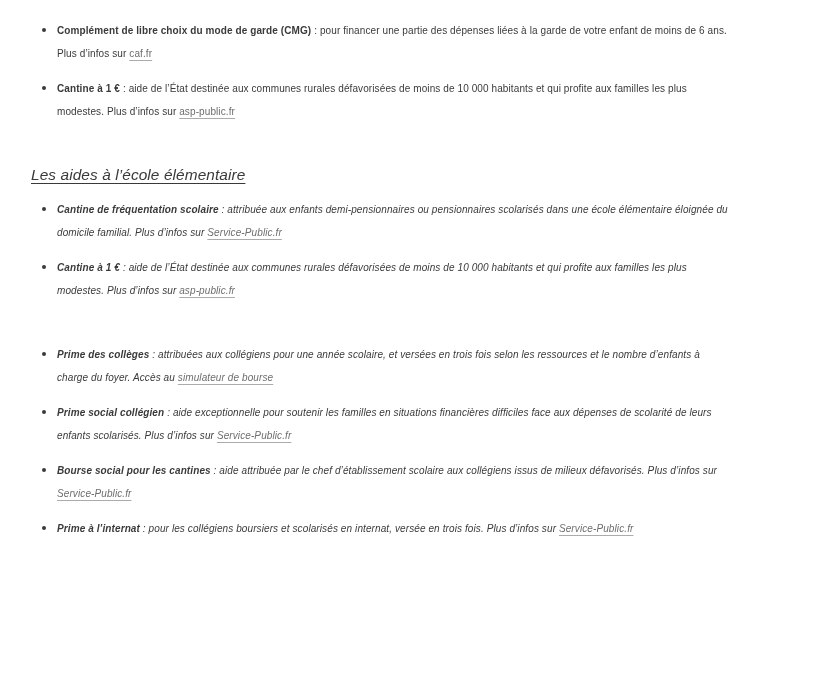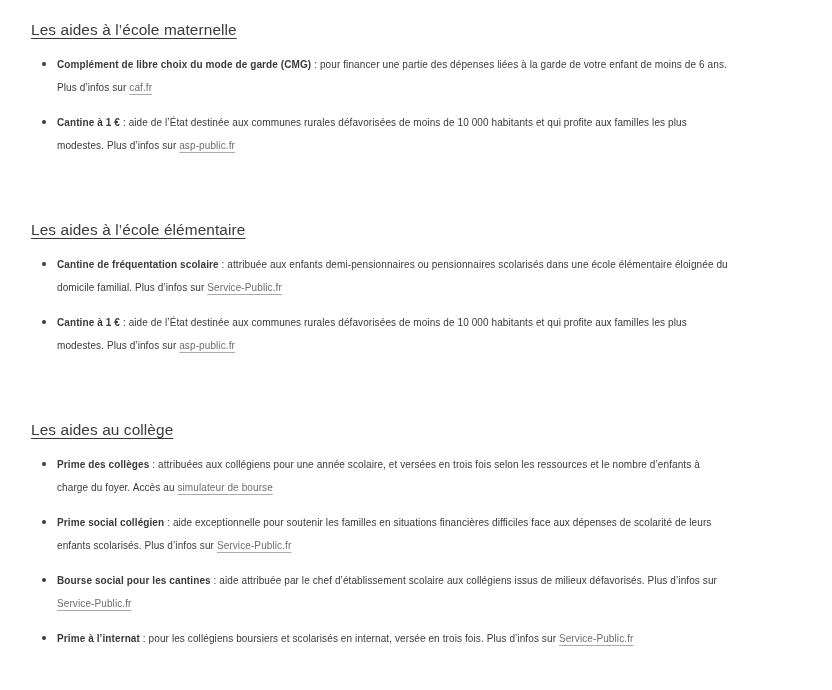--- a/index.html
+++ b/index.html
@@ -13,21 +13,21 @@
     height: 690px;
     overflow: hidden;
     font-family: "Liberation Sans", sans-serif;
     color: #3a3a3a;
     -webkit-font-smoothing: antialiased;
   }
   .page {
     padding: 18px 0 0 31px;
   }
   .aid-section { margin: 0; }
-  .aid-section + .aid-section { margin-top: 61px; }
+  .aid-section + .aid-section { margin-top: 40px; font-style: italic; }
   .section-heading {
     margin: 0 0 11px 0;
     font-size: 15.4px;
     font-weight: 400;
     line-height: 23px;
     letter-spacing: 0.1px;
     text-decoration: underline;
     text-underline-offset: 3px;
     text-decoration-thickness: 1px;
   }
@@ -57,37 +57,35 @@
     text-decoration-thickness: 1px;
     cursor: pointer;
   }
 </style>
 </head>
 <body>
 
 <div class="page">
 
   <section class="aid-section">
-    <h2 class="section-heading">Les aides à l’école maternelle</h2>
     <ul class="aid-list">
       <li class="aid-item"><strong class="term">Complément de libre choix du mode de garde (CMG)</strong><span class="desc"> : pour financer une partie des dépenses liées à la garde de votre enfant de moins de 6 ans.&nbsp; Plus d’infos sur </span><a class="aid-link" href="#">caf.fr</a></li>
       <li class="aid-item"><strong class="term">Cantine à 1 €</strong><span class="desc"> : aide de l’État destinée aux communes rurales défavorisées de moins de 10 000 habitants et qui profite aux familles les plus modestes. Plus d’infos sur </span><a class="aid-link" href="#">asp-public.fr</a></li>
     </ul>
   </section>
 
   <section class="aid-section">
     <h2 class="section-heading">Les aides à l’école élémentaire</h2>
     <ul class="aid-list">
       <li class="aid-item"><strong class="term">Cantine de fréquentation scolaire</strong><span class="desc"> : attribuée aux enfants demi-pensionnaires ou pensionnaires scolarisés dans une école élémentaire éloignée du domicile familial. Plus d’infos sur </span><a class="aid-link" href="#">Service-Public.fr</a></li>
       <li class="aid-item"><strong class="term">Cantine à 1 €</strong><span class="desc"> : aide de l’État destinée aux communes rurales défavorisées de moins de 10 000 habitants et qui profite aux familles les plus modestes. Plus d’infos sur </span><a class="aid-link" href="#">asp-public.fr</a></li>
     </ul>
   </section>
 
   <section class="aid-section">
-    <h2 class="section-heading">Les aides au collège</h2>
     <ul class="aid-list">
       <li class="aid-item"><strong class="term">Prime des collèges</strong><span class="desc"> : attribuées aux collégiens pour une année scolaire, et versées en trois fois selon les ressources et le nombre d’enfants à charge du foyer. Accès au </span><a class="aid-link" href="#">simulateur de bourse</a></li>
       <li class="aid-item"><strong class="term">Prime social collégien</strong><span class="desc"> : aide exceptionnelle pour soutenir les familles en situations financières difficiles face aux dépenses de scolarité de leurs enfants scolarisés. Plus d’infos sur </span><a class="aid-link" href="#">Service-Public.fr</a></li>
       <li class="aid-item"><strong class="term">Bourse social pour les cantines</strong><span class="desc"> : aide attribuée par le chef d’établissement scolaire aux collégiens issus de milieux défavorisés. Plus d’infos sur </span><a class="aid-link" href="#">Service-Public.fr</a></li>
       <li class="aid-item"><strong class="term">Prime à l’internat</strong><span class="desc"> : pour les collégiens boursiers et scolarisés en internat, versée en trois fois. Plus d’infos sur </span><a class="aid-link" href="#">Service-Public.fr</a></li>
     </ul>
   </section>
 
 </div>
 

